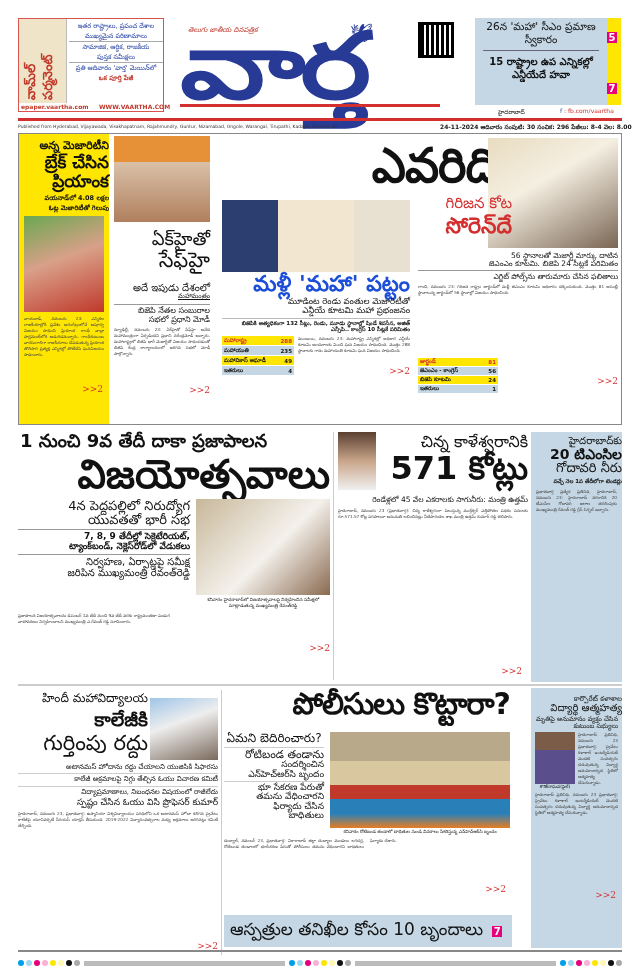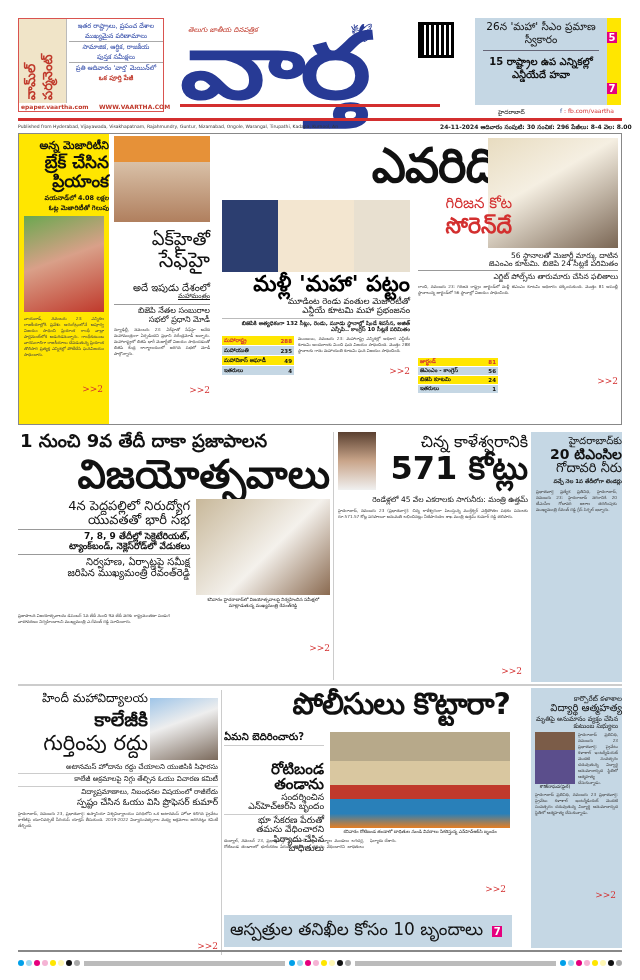--- a/index.html
+++ b/index.html
@@ -97,21 +97,21 @@
   <div class="h" style="font-size:8px;font-weight:normal;margin-top:4px;border-top:1px solid #999;padding-top:2px">బిజెపి నేతల సంబురాల</div>
   <div class="h" style="font-size:8px;font-weight:normal">సభలో ప్రధాని మోడీ</div>
   <div class="body-text" style="margin-top:3px;height:58px;overflow:hidden">న్యూఢిల్లీ, నవంబరు 23: ఏక్‌హైతో సేఫ్‌హై అనేది మహామంత్రంగా ఏర్పడిందని ప్రధాని నరేంద్రమోడీ అన్నారు. మహారాష్ట్రలో బిజెపి భారీ మెజార్టీతో విజయం సాధించడంతో బిజెపి కేంద్ర కార్యాలయంలో జరిగిన సభలో మోడీ పాల్గొన్నారు.</div>
   <div class="more" style="text-align:right">&gt;&gt;2</div>
 </div>
 
 <div class="abs h" style="left:215px;top:140px;width:400px;font-size:48px;letter-spacing:-1px">ఎవరిది వారికే</div>
 
 <div class="abs" style="left:222px;top:200px;width:188px;height:224px">
   <div class="img" style="height:72px;background:linear-gradient(90deg,#2c3e70 0 30%,#f3e6d0 30% 70%,#e8e0d0 70%)"></div>
-  <div class="h" style="font-size:22px;color:#000000">మళ్లీ 'మహా' పట్టం</div>
+  <div class="h" style="font-size:22px;color:#1d4ed8">మళ్లీ 'మహా' పట్టం</div>
   <div class="h" style="font-size:8.5px;font-weight:normal;margin-top:2px">మూడింట రెండు వంతుల మెజారిటీతో</div>
   <div class="h" style="font-size:8.5px;font-weight:normal">ఎన్డీయే కూటమి మహా ప్రభంజనం</div>
   <div class="h" style="font-size:5.5px;margin-top:3px;border-top:1px solid #bbb;padding-top:2px">బిజెపికి అత్యధికంగా 132 సీట్లు, రెండు, మూడు స్థానాల్లో షిండే శివసేన, అజిత్ ఎన్సీపి.. కాంగ్రెస్ 10 సీట్లకే పరిమితం</div>
   <div style="display:flex;margin-top:4px;gap:4px">
     <table class="tbl" style="width:72px">
       <tbody>
           <tr style="background:#ffe600">
             <td style="color:#d32f2f">మహారాష్ట్ర</td>
             <td style="color:#d32f2f;text-align:right">288</td>
           </tr>
@@ -228,22 +228,22 @@
     <div class="body-text" style="margin-top:4px;height:130px;overflow:hidden">హైదరాబాద్, నవంబరు 23, ప్రభాతవార్త: ఉస్మానియా విశ్వవిద్యాలయం పరిధిలోని ఒక అటానమస్ హోదా కలిగిన ప్రైవేటు కాలేజీపై యూనివర్సిటీ సీరియస్ యాక్షన్ తీసుకుంది. 2019-2022 విద్యాసంవత్సరాల మధ్య అక్రమాలు జరిగినట్లు కమిటీ తేల్చింది.</div>
     <div class="more" style="text-align:right">&gt;&gt;2</div>
   </div>
 </div>
 
 <div class="abs" style="left:221px;top:690px;width:1px;height:265px;background:#ccc"></div>
 
 <div class="abs" style="left:224px;top:688px;width:286px;height:220px">
   <div class="h" style="font-size:30px;font-weight:bold;letter-spacing:-1px">పోలీసులు కొట్టారా?</div>
   <div class="abs" style="left:0;top:44px;width:100px">
-    <div class="h" style="font-size:10px;font-weight:bold;text-align:left">ఏమని బెదిరించారు?</div>
-    <div class="h" style="font-size:15px;font-weight:bold;border-top:1px solid #ccc;margin-top:2px;padding-top:16px">రోటిబండ తండాను</div>
+    <div class="h" style="font-size:12px;font-weight:normal;text-align:center">ఏమని బెదిరించారు?</div>
+    <div class="h" style="font-size:11px;font-weight:normal;border-top:1px solid #ccc;margin-top:2px;padding-top:1px">రోటిబండ తండాను</div>
     <div class="h" style="font-size:9px;font-weight:normal">సందర్శించిన</div>
     <div class="h" style="font-size:9px;font-weight:normal">ఎన్‌హెచ్‌ఆర్‌సి బృందం</div>
     <div class="h" style="font-size:9px;font-weight:normal;border-top:1px solid #ccc;margin-top:2px;padding-top:1px">భూ సేకరణ పేరుతో</div>
     <div class="h" style="font-size:9px;font-weight:normal">తమను వేధించారని</div>
     <div class="h" style="font-size:9px;font-weight:normal">ఫిర్యాదు చేసిన</div>
     <div class="h" style="font-size:9px;font-weight:normal">బాధితులు</div>
   </div>
   <div class="img abs" style="left:106px;top:44px;width:180px;height:96px;background:linear-gradient(180deg,#b7a98a 0 30%,#d9c7a0 30% 55%,#c0392b 55% 70%,#2980b9 70% 85%,#e67e22)"></div>
   <div class="abs" style="left:106px;top:141px;width:180px;font-size:4.5px;text-align:center">శనివారం రోటిబండ తండాలో బాధితుల నుండి వివరాలు సేకరిస్తున్న ఎన్‌హెచ్‌ఆర్‌సి బృందం</div>
   <div class="abs body-text" style="left:0;top:150px;width:286px;height:52px;overflow:hidden;column-count:2;column-gap:6px">దుద్యాల్, నవంబర్ 23, ప్రభాతవార్త: వికారాబాద్ జిల్లా దుద్యాల మండలం లగచర్ల, రోటిబండ తండాలలో భూసేకరణ పేరుతో పోలీసులు తమను వేధించారని బాధితులు ఫిర్యాదు చేశారు.</div>

